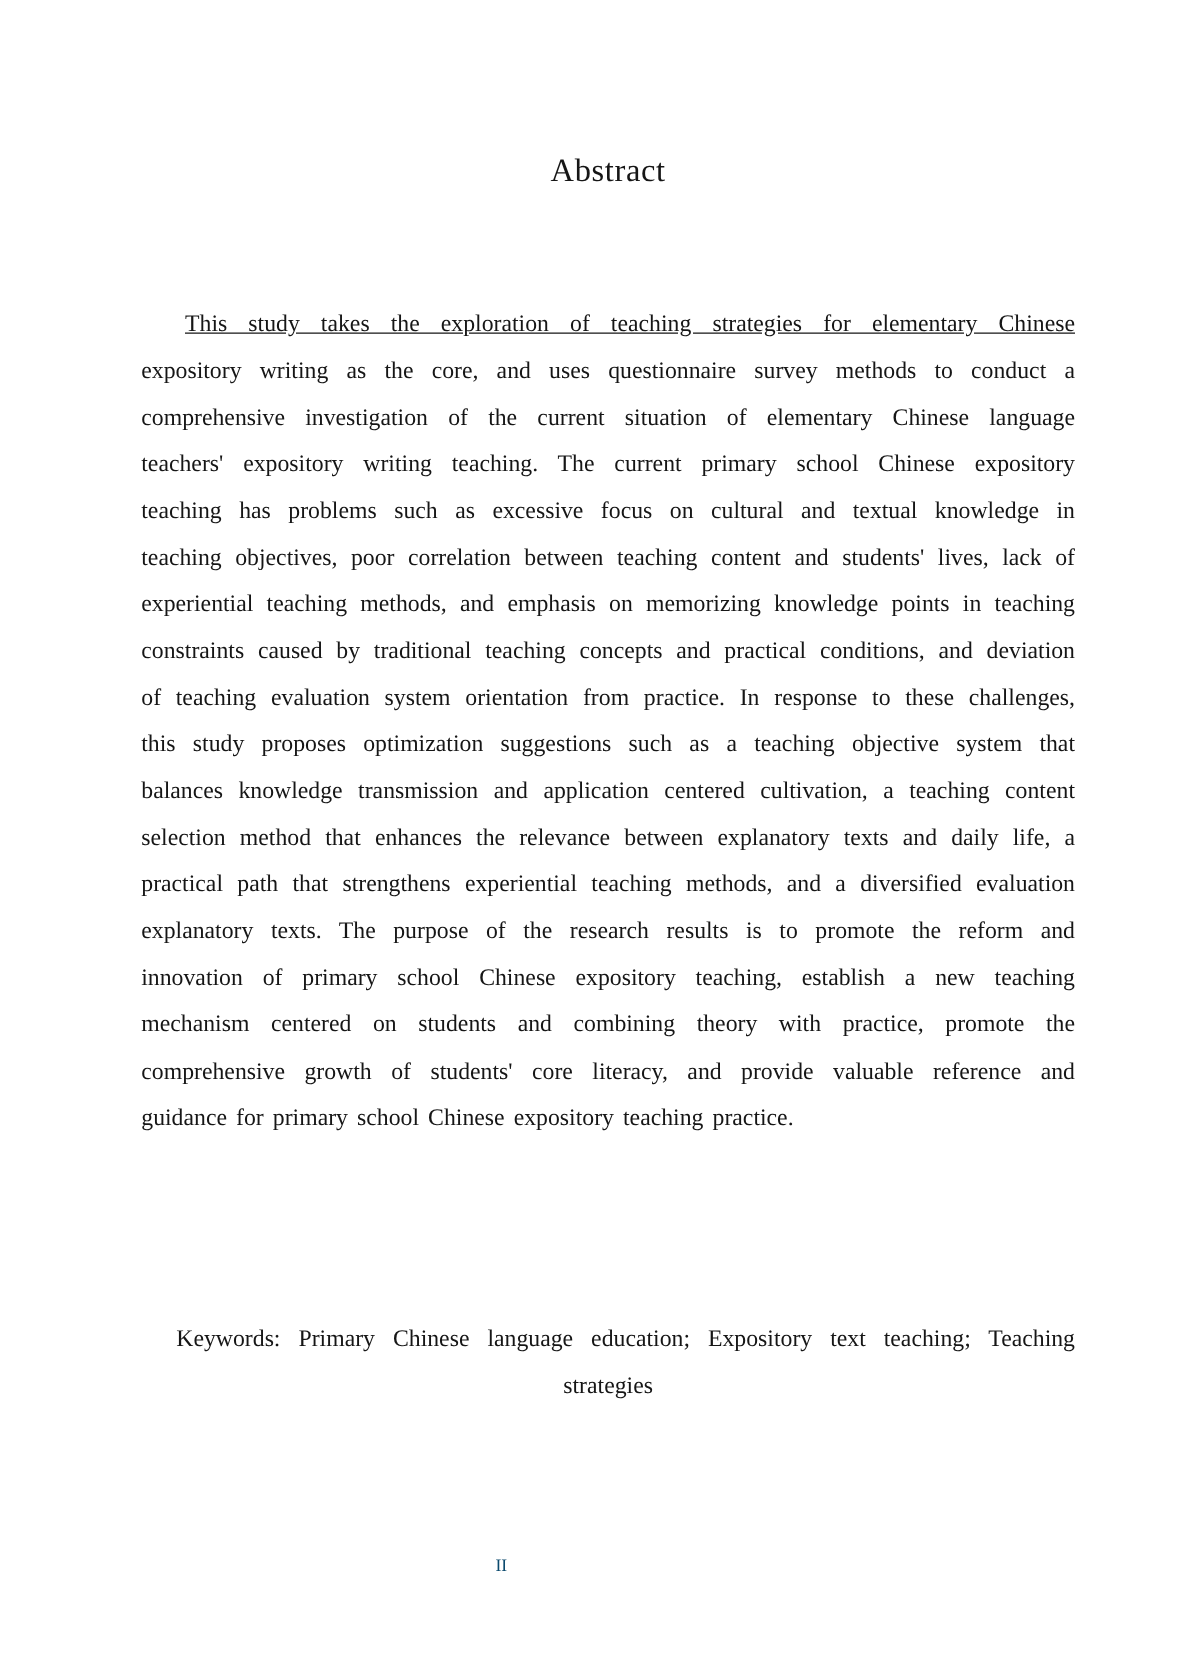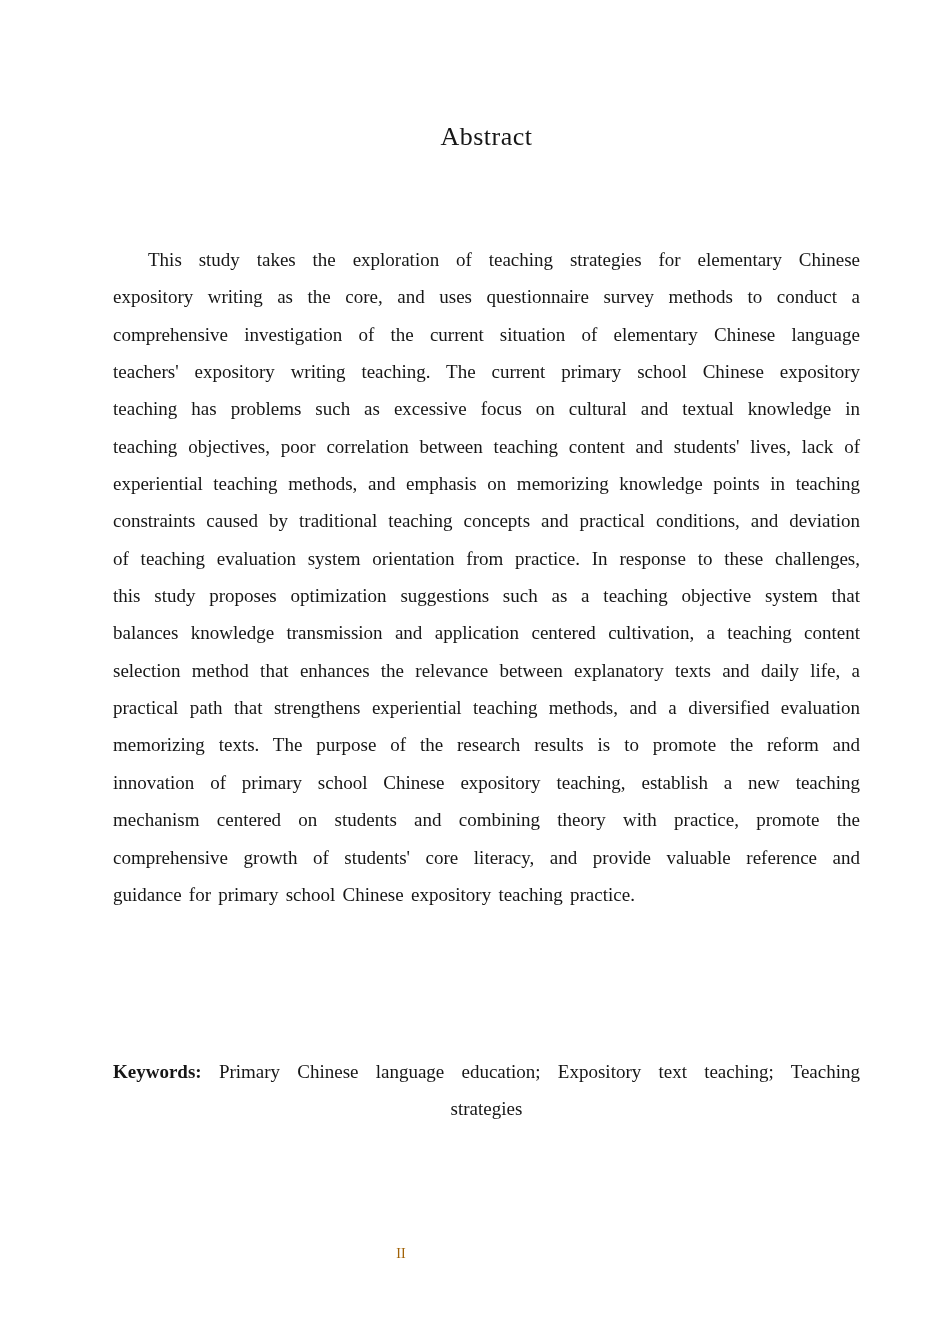--- a/index.html
+++ b/index.html
@@ -37,45 +37,45 @@
     font-size: 19px;
     line-height: 37.35px;
   }
   .jline {
     text-align: justify;
     text-align-last: justify;
     -moz-text-align-last: justify;
     text-justify: inter-word;
     white-space: normal;
   }
-  .jline.first { text-indent: 35px; }
+  .jline.first { text-indent: 35px; text-decoration: underline; }
   .jline.last {
     text-align-last: left;
     -moz-text-align-last: left;
     word-spacing: 2.5px;
   }
   .keywords-block {
     position: absolute;
     top: 1053px;
     left: 113px;
     width: 747px;
     font-size: 19px;
     line-height: 37.35px;
   }
-  .kw-label { font-weight: 700; }
+  .kw-label { font-weight: 400; margin-left: 28px; }
   .kw-line2 { text-align: center; word-spacing: 2px; }
   .footer {
     position: absolute;
     top: 1245px;
     left: 0;
     width: 802px;
     text-align: center;
     font-size: 14px;
     line-height: 18px;
-    color: #a16207;
+    color: #0c4a6e;
   }
 </style>
 </head>
 <body>
 
 <div class="page">
 
   <h1 class="title">Abstract</h1>
 
   <div class="body-block">
@@ -85,21 +85,21 @@
       <div class="jline">teachers' expository writing teaching. The current primary school Chinese expository</div>
       <div class="jline">teaching has problems such as excessive focus on cultural and textual knowledge in</div>
       <div class="jline">teaching objectives, poor correlation between teaching content and students' lives, lack of</div>
       <div class="jline">experiential teaching methods, and emphasis on memorizing knowledge points in teaching</div>
       <div class="jline">constraints caused by traditional teaching concepts and practical conditions, and deviation</div>
       <div class="jline">of teaching evaluation system orientation from practice. In response to these challenges,</div>
       <div class="jline">this study proposes optimization suggestions such as a teaching objective system that</div>
       <div class="jline">balances knowledge transmission and application centered cultivation, a teaching content</div>
       <div class="jline">selection method that enhances the relevance between explanatory texts and daily life, a</div>
       <div class="jline">practical path that strengthens experiential teaching methods, and a diversified evaluation</div>
-      <div class="jline">memorizing texts. The purpose of the research results is to promote the reform and</div>
+      <div class="jline">explanatory texts. The purpose of the research results is to promote the reform and</div>
       <div class="jline">innovation of primary school Chinese expository teaching, establish a new teaching</div>
       <div class="jline">mechanism centered on students and combining theory with practice, promote the</div>
       <div class="jline">comprehensive growth of students' core literacy, and provide valuable reference and</div>
       <div class="jline last">guidance for primary school Chinese expository teaching practice.</div>
     </div>
 
   <div class="keywords-block">
     <div class="jline kw-line1">
       <span class="kw-label">Keywords:</span>
       <span class="kw-text">Primary Chinese language education; Expository text teaching; Teaching</span>

